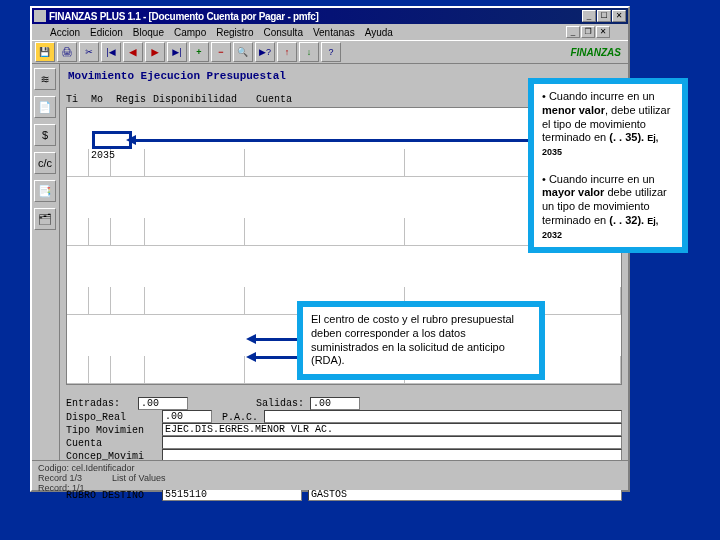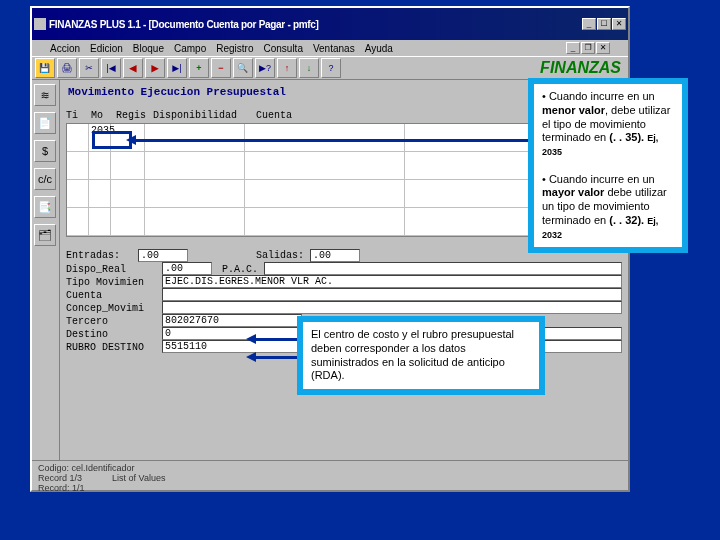--- a/index.html
+++ b/index.html
@@ -1,41 +1,41 @@
 <!DOCTYPE html>
 <html><head>
 <meta charset="utf-8">
 <style>
   * { box-sizing: border-box; margin: 0; padding: 0; }
   body { font-family: "MS Sans Serif", Tahoma, sans-serif; font-size: 10px; background: #000; width: 720px; height: 540px; overflow: hidden; }
   .slide { width: 720px; height: 540px; background: #002a99; position: relative; padding: 12px 70px 30px 30px; }
   .appwin { position: absolute; left: 30px; top: 6px; width: 600px; height: 486px; background: #c0c0c0; border: 2px solid #808080; border-top-color:#fff; border-left-color:#fff; }
-  .titlebar { height: 16px; background: linear-gradient(to right,#000080,#0a246a); color:#fff; display:flex; align-items:center; padding:16px 2px; }
+  .titlebar { height: 16px; background: linear-gradient(to right,#000080,#0a246a); color:#fff; display:flex; align-items:center; padding:0 2px; }
   .titlebar .icon { width:12px; height:12px; background:#c0c0c0; margin-right:3px; }
   .titlebar .t { flex:1; font-size:10px; font-weight:bold; letter-spacing:-0.3px; }
   .ctrlbtns { display:flex; gap:1px; }
   .ctrlbtn { width:14px; height:12px; background:#c0c0c0; border:1px solid #808080; border-top-color:#fff; border-left-color:#fff; font-size:8px; line-height:9px; text-align:center; color:#000; }
   .menubar { height:16px; background:#c0c0c0; display:flex; align-items:center; padding:0 18px; gap:10px; font-size:10px; }
   .menubar span { }
   .mdi-inner-ctrls { margin-left:auto; display:flex; gap:1px; }
   .toolbar { height:24px; background:#c0c0c0; border-top:1px solid #fff; border-bottom:1px solid #808080; display:flex; align-items:center; padding:0 3px; gap:2px; }
   .tbtn { width:20px; height:20px; background:#c0c0c0; border:1px solid #808080; border-top-color:#fff; border-left-color:#fff; display:flex; align-items:center; justify-content:center; font-size:9px; color:#000080; }
   .tbtn.yel { background:#ffd040; }
   .tbtn.red { color:#b00000; font-weight:bold; }
   .tbtn.grn { color:#007000; font-weight:bold; }
-  .logo { margin-left:auto; margin-right:4px; color:#007a00; font-style:italic; font-weight:bold; font-size:16px; }
+  .logo { margin-left:auto; margin-right:4px; color:#007a00; font-style:italic; font-weight:bold; font-size:10px; }
   .workarea { display:flex; height: calc(100% - 16px - 16px - 24px - 30px); }
   .sidebar { width:28px; background:#c0c0c0; border-right:1px solid #808080; display:flex; flex-direction:column; gap:6px; padding:4px 2px; }
   .sbbtn { width:22px; height:22px; background:#c0c0c0; border:1px solid #808080; border-top-color:#fff; border-left-color:#fff; font-size:11px; text-align:center; line-height:20px; }
   .form { flex:1; background:#c0c0c0; position:relative; padding:4px 6px; font-family: "Courier New", monospace; font-size:10px; }
   .form-title { font-weight:bold; font-family:"Courier New",monospace; font-size:11px; color:#000080; margin:2px 0 12px 2px; }
   .hdr-row { display:flex; gap:3px; font-size:10px; color:#000; margin-bottom:2px; }
   .hdr-row span { }
   .grid { border:1px solid #808080; background:#fff; }
-  .grid-row { display:flex; height:28px; border-bottom:1px solid #c0c0c0; }
+  .grid-row { display:flex; height:28px; border-bottom:1px solid #c0c0c0;margin-top:41px; }
   .grid-row .cell { border-right:1px solid #c0c0c0; padding:0 2px; font-size:10px; line-height:13px; }
   .c-ti{width:22px} .c-mo{width:22px} .c-rg{width:34px} .c-dis{width:100px} .c-cu{width:160px} .c-val{flex:1; text-align:right}
   .sec-row { display:flex; align-items:flex-end; gap:6px; margin-top:0; }
   .lbl { width:90px; font-size:10px; }
   .fld { flex:1; height:13px; background:#fff; border:1px solid #808080; border-top-color:#404040; border-left-color:#404040; padding:0 2px; font-size:10px; line-height:12px; }
   .fld.narrow{ flex:0 0 50px; }
   .fld.med{ flex:0 0 140px; }
   .entradas-row{display:flex; align-items:center; gap:4px; margin-top:12px;}
   .entradas-row .lbl{width:68px}
   .statusbar { position:absolute; left:0; right:0; bottom:0; height:30px; background:#c0c0c0; border-top:1px solid #808080; font-size:9px; padding:2px 6px; line-height:10px; color:#333; }
@@ -208,21 +208,21 @@
   <div class="highlight-box" style="left:92px; top:131px; width:40px; height:18px;"></div>
 
   <div class="callout" style="left:528px; top:78px; width:160px;">
     <span>• Cuando incurre en un </span><b>menor valor</b><span>, debe utilizar el tipo de movimiento terminado en </span><b>(. . 35). </b><span class="ej">Ej, 2035</span>
     <br><br>
     <span>• Cuando incurre en un </span><b>mayor valor </b><span>debe utilizar un tipo de movimiento terminado en </span><b>(. . 32). </b><span class="ej">Ej, 2032</span>
   </div>
   <div class="arrow-line" style="left:132px; top:139px; width:396px;"></div>
   <div class="arrow-head" style="left:126px; top:135px;"></div>
 
-  <div class="callout" style="left:297px; top:316px; width:248px;">
+  <div class="callout" style="left:297px; top:301px; width:248px;">
     <span>El centro de costo y el rubro presupuestal deben corresponder a los datos suministrados en la solicitud de anticipo (RDA).</span>
   </div>
   <div class="arrow-line" style="left:252px; top:338px; width:45px;"></div>
   <div class="arrow-head" style="left:246px; top:334px;"></div>
   <div class="arrow-line" style="left:252px; top:356px; width:45px;"></div>
   <div class="arrow-head" style="left:246px; top:352px;"></div>
 
 </div>
 
 </body></html>

